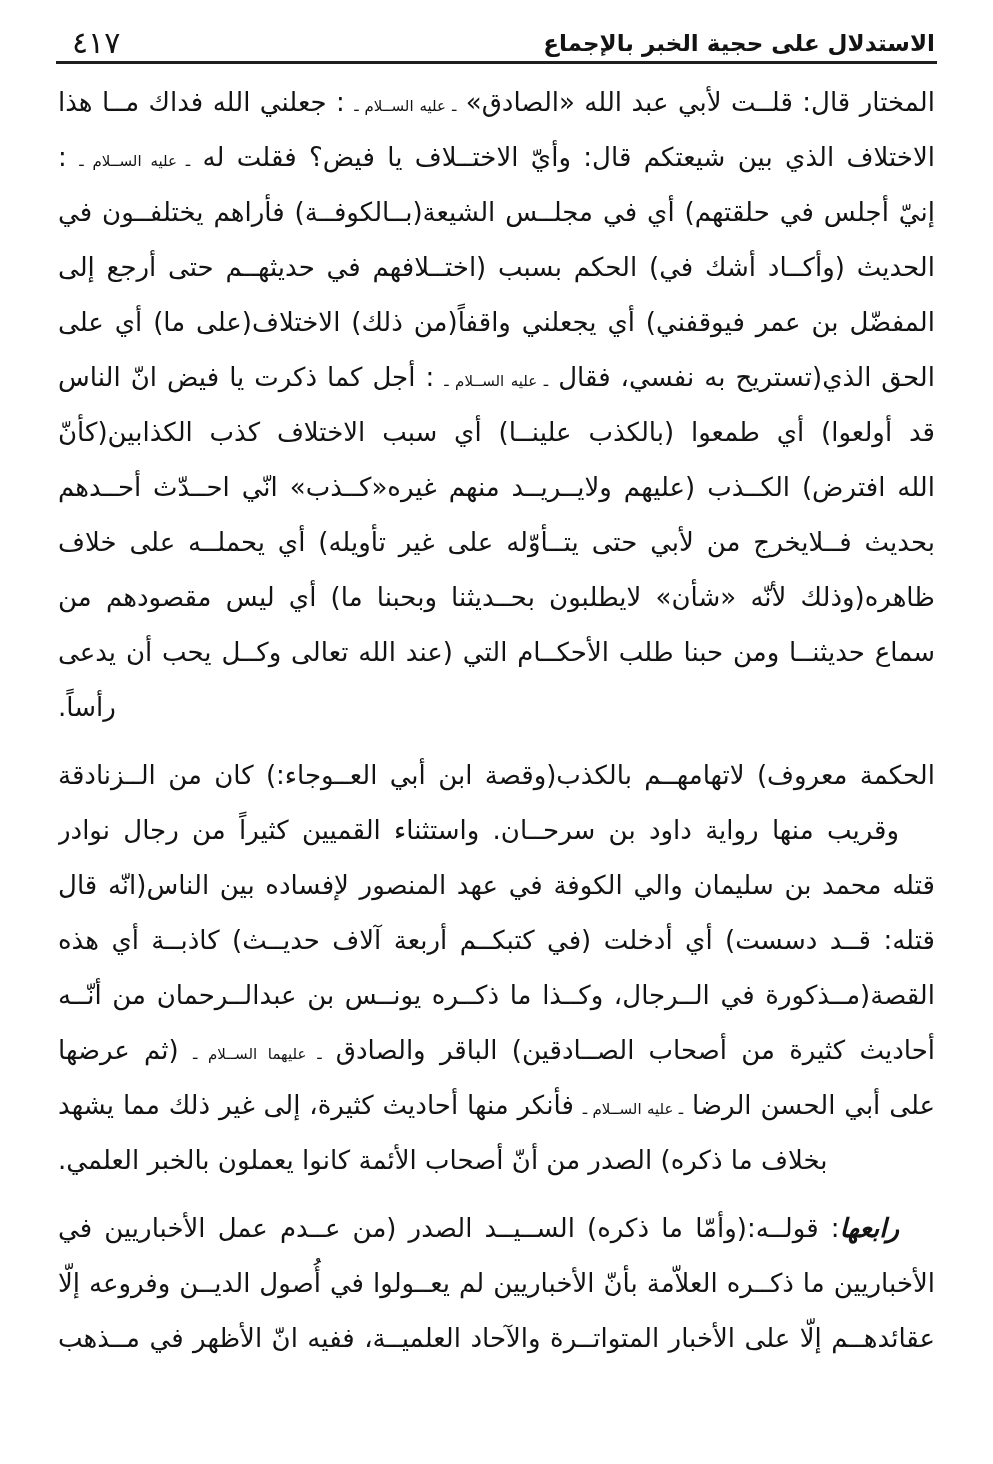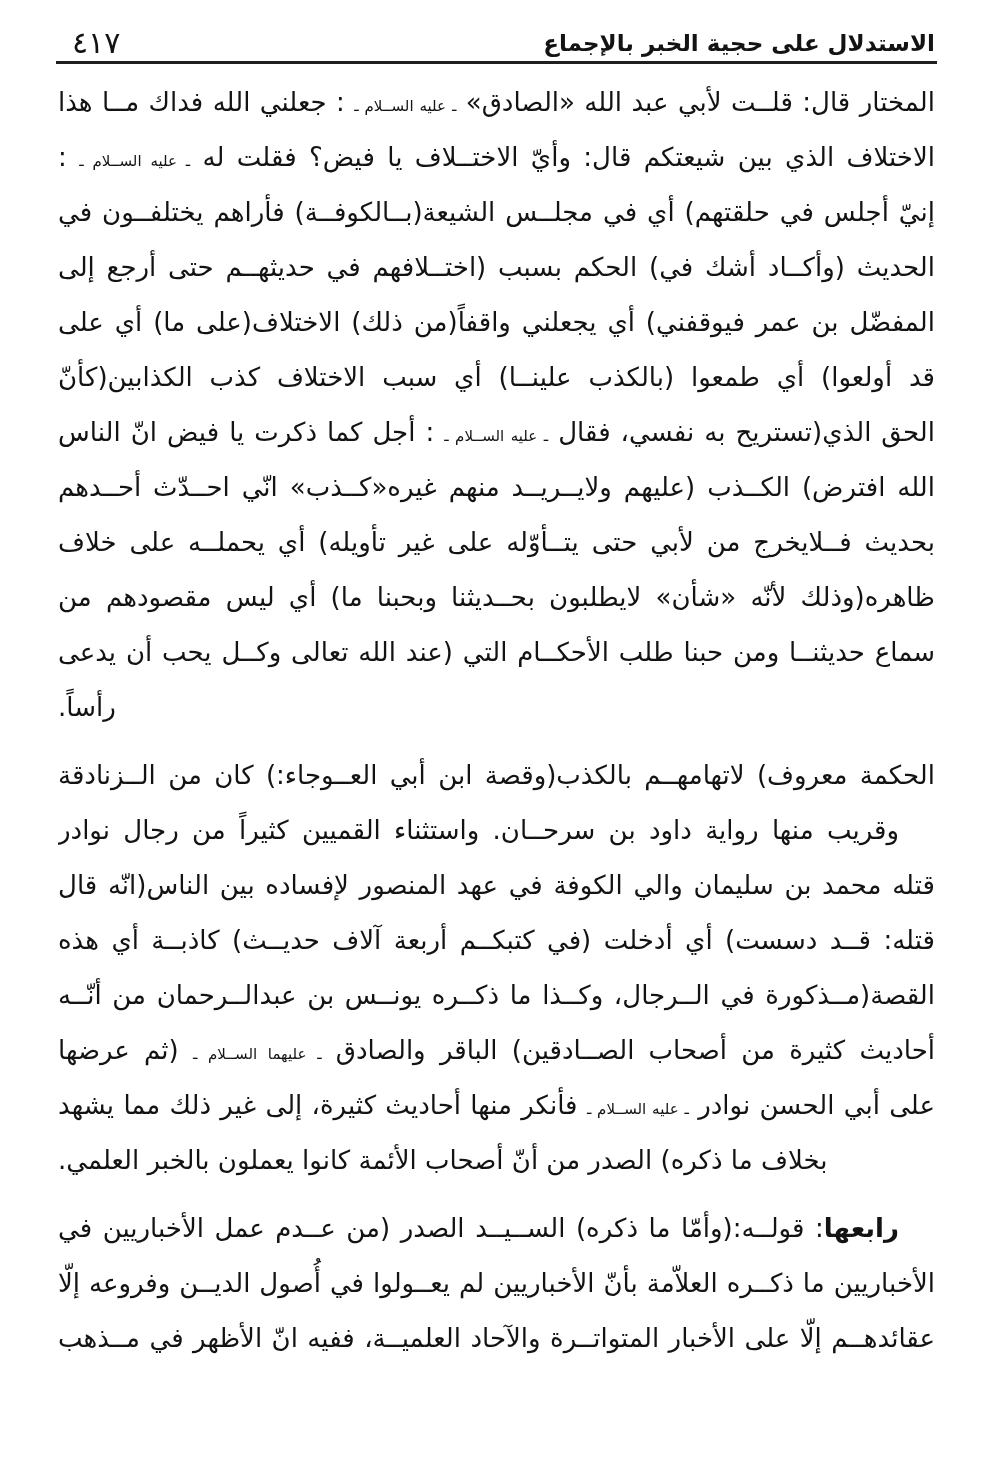--- a/index.html
+++ b/index.html
@@ -62,54 +62,55 @@
     text-align-last: justify;
   }
   .para.indent .line.first {
     padding-right: 36px;
   }
   .seg-small {
     font-size: 15px;
   }
   .seg-bold {
     font-weight: bold;
+    font-style: italic;
   }
 </style>
 </head>
 <body>
 
 <div class="page">
   <div class="header-row">
     <div class="running-title">الاستدلال على حجية الخبر بالإجماع</div>
     <div class="page-number">٤١٧</div>
   </div>
   <hr class="header-rule">
   <div class="body-text">
       <div class="para">
         <div class="line just first"><span class="seg">المختار قال: قلــت لأبي عبد الله «الصادق» </span><span class="seg-small">ـ عليه الســلام ـ</span><span class="seg"> : جعلني الله فداك مــا هذا</span></div>
         <div class="line just"><span class="seg">الاختلاف الذي بين شيعتكم قال: وأيّ الاختــلاف يا فيض؟ فقلت له </span><span class="seg-small">ـ عليه الســلام ـ</span><span class="seg"> :</span></div>
         <div class="line just"><span class="seg">إنيّ أجلس في حلقتهم) أي في مجلــس الشيعة(بــالكوفــة) فأراهم يختلفــون في نقل</span></div>
         <div class="line just"><span class="seg">الحديث (وأكــاد أشك في) الحكم بسبب (اختــلافهم في حديثهــم حتى أرجع إلى</span></div>
         <div class="line just"><span class="seg">المفضّل بن عمر فيوقفني) أي يجعلني واقفاً(من ذلك) الاختلاف(على ما) أي على</span></div>
+        <div class="line just"><span class="seg">الحق الذي(تستريح به نفسي، فقال </span><span class="seg-small">ـ عليه الســلام ـ</span><span class="seg"> : أجل كما ذكرت يا فيض انّ الناس</span></div>
         <div class="line just"><span class="seg">قد أولعوا) أي طمعوا (بالكذب علينــا) أي سبب الاختلاف كذب الكذابين(كأنّ</span></div>
-        <div class="line just"><span class="seg">الحق الذي(تستريح به نفسي، فقال </span><span class="seg-small">ـ عليه الســلام ـ</span><span class="seg"> : أجل كما ذكرت يا فيض انّ الناس</span></div>
         <div class="line just"><span class="seg">الله افترض) الكــذب (عليهم ولايــريــد منهم غيره«كــذب» انّي احــدّث أحــدهم</span></div>
         <div class="line just"><span class="seg">بحديث فــلايخرج من لأبي حتى يتــأوّله على غير تأويله) أي يحملــه على خلاف</span></div>
         <div class="line just"><span class="seg">ظاهره(وذلك لأنّه «شأن» لايطلبون بحــديثنا وبحبنا ما) أي ليس مقصودهم من</span></div>
         <div class="line just"><span class="seg">سماع حديثنــا ومن حبنا طلب الأحكــام التي (عند الله تعالى وكــل يحب أن يدعى</span></div>
         <div class="line"><span class="seg">رأساً.</span></div>
       </div>
       <div class="para indent">
         <div class="line just"><span class="seg">الحكمة معروف) لاتهامهــم بالكذب(وقصة ابن أبي العــوجاء:) كان من الــزنادقة</span></div>
         <div class="line just first"><span class="seg">وقريب منها رواية داود بن سرحــان. واستثناء القميين كثيراً من رجال نوادر</span></div>
         <div class="line just"><span class="seg">قتله محمد بن سليمان والي الكوفة في عهد المنصور لإفساده بين الناس(انّه قال عند</span></div>
         <div class="line just"><span class="seg">قتله: قــد دسست) أي أدخلت (في كتبكــم أربعة آلاف حديــث) كاذبــة أي هذه</span></div>
         <div class="line just"><span class="seg">القصة(مــذكورة في الــرجال، وكــذا ما ذكــره يونــس بن عبدالــرحمان من أنّــه أخذ</span></div>
         <div class="line just"><span class="seg">أحاديث كثيرة من أصحاب الصــادقين) الباقر والصادق </span><span class="seg-small">ـ عليهما الســلام ـ</span><span class="seg"> (ثم عرضها</span></div>
-        <div class="line just"><span class="seg">على أبي الحسن نوادر </span><span class="seg-small">ـ عليه الســلام ـ</span><span class="seg"> فأنكر منها أحاديث كثيرة، إلى غير ذلك مما يشهد</span></div>
+        <div class="line just"><span class="seg">على أبي الحسن الرضا </span><span class="seg-small">ـ عليه الســلام ـ</span><span class="seg"> فأنكر منها أحاديث كثيرة، إلى غير ذلك مما يشهد</span></div>
         <div class="line"><span class="seg">بخلاف ما ذكره) الصدر من أنّ أصحاب الأئمة كانوا يعملون بالخبر العلمي.</span></div>
       </div>
       <div class="para indent">
         <div class="line just first"><span class="seg-bold">رابعها</span><span class="seg">: قولــه:(وأمّا ما ذكره) الســيــد الصدر (من عــدم عمل الأخباريين في</span></div>
         <div class="line just"><span class="seg">الأخباريين ما ذكــره العلاّمة بأنّ الأخباريين لم يعــولوا في أُصول الديــن وفروعه إلّا</span></div>
         <div class="line just"><span class="seg">عقائدهــم إلّا على الأخبار المتواتــرة والآحاد العلميــة، ففيه انّ الأظهر في مــذهب</span></div>
       </div>
     </div>
 </div>
 

